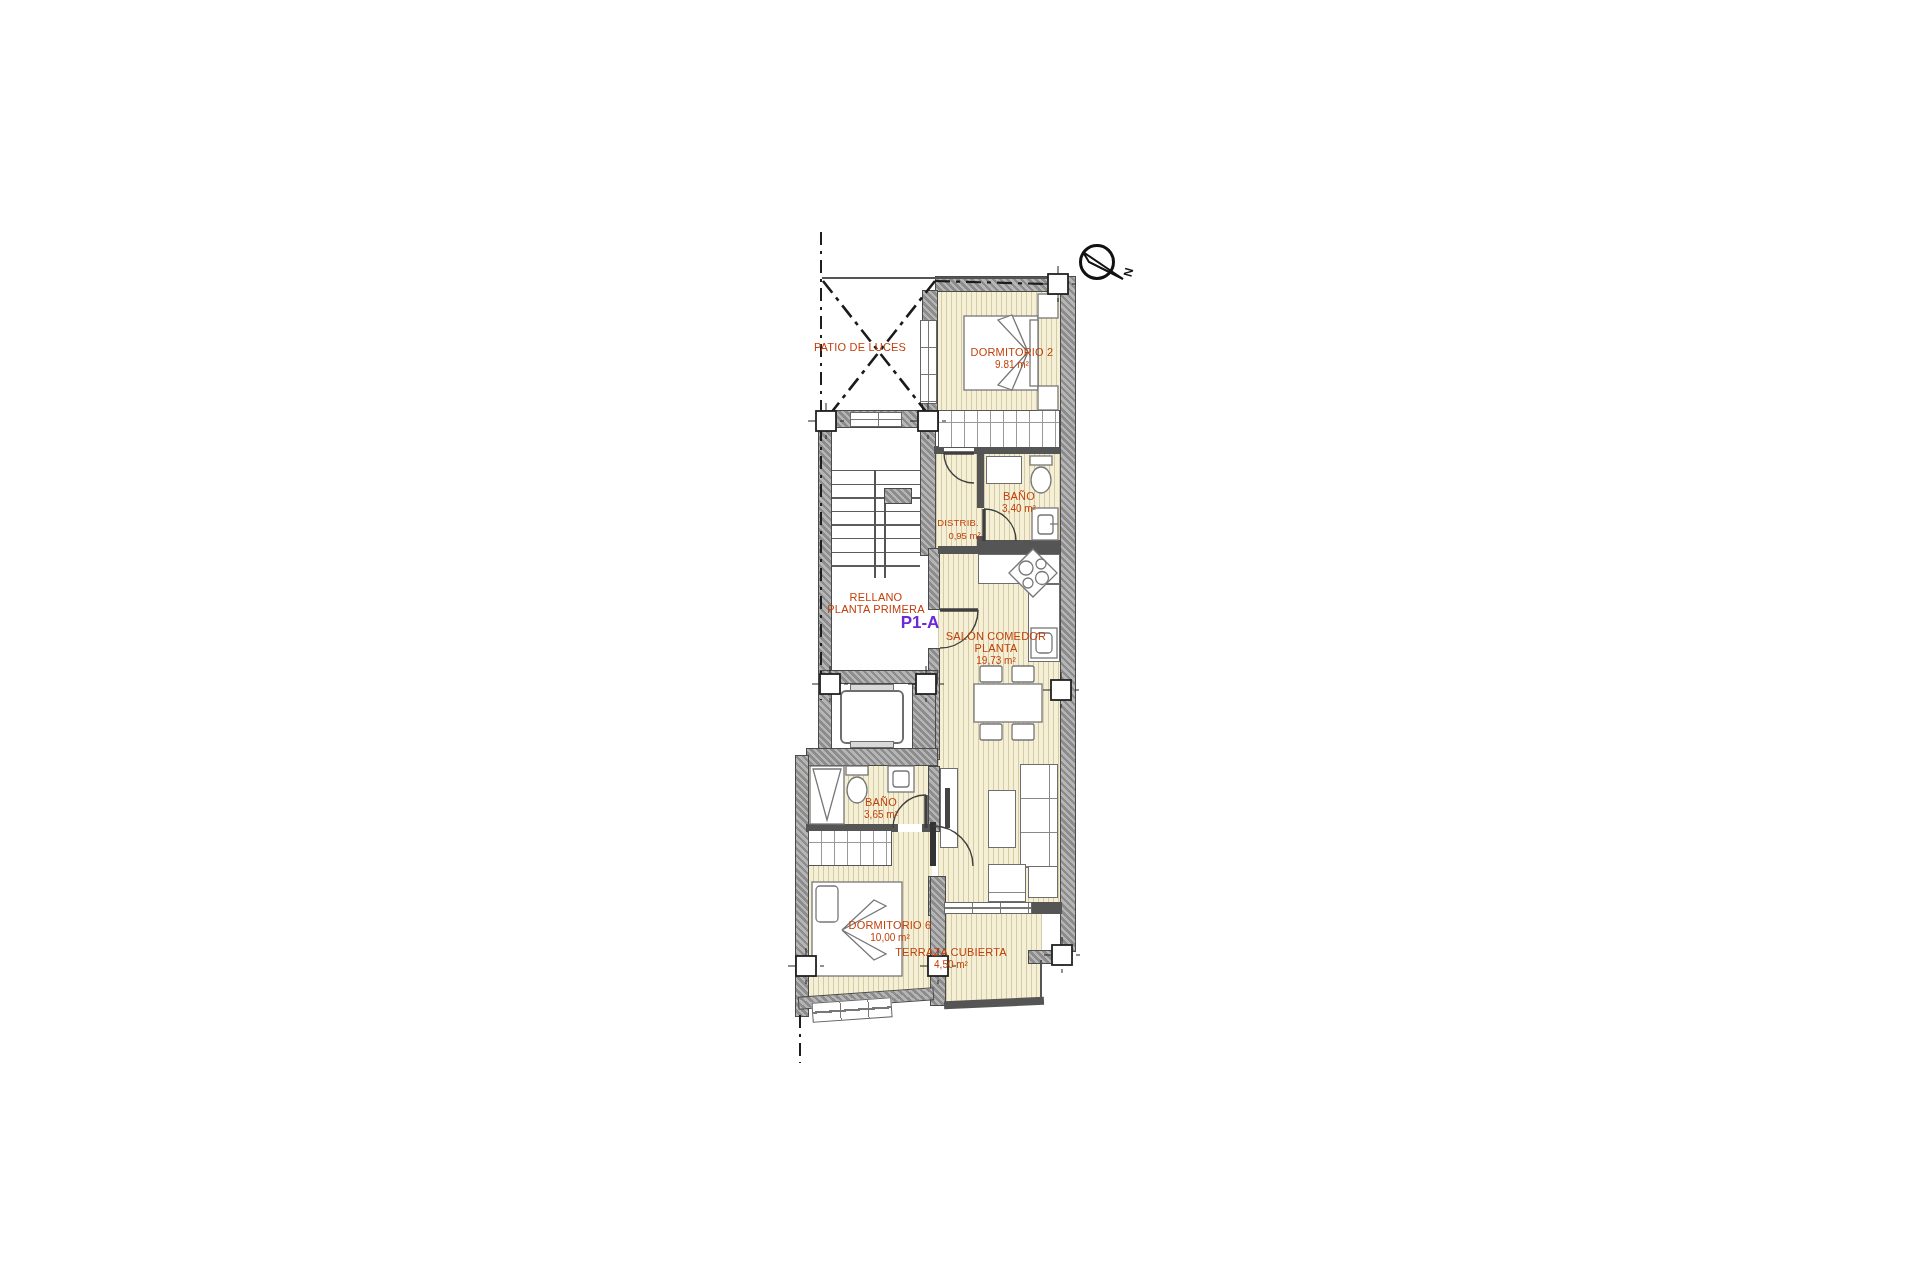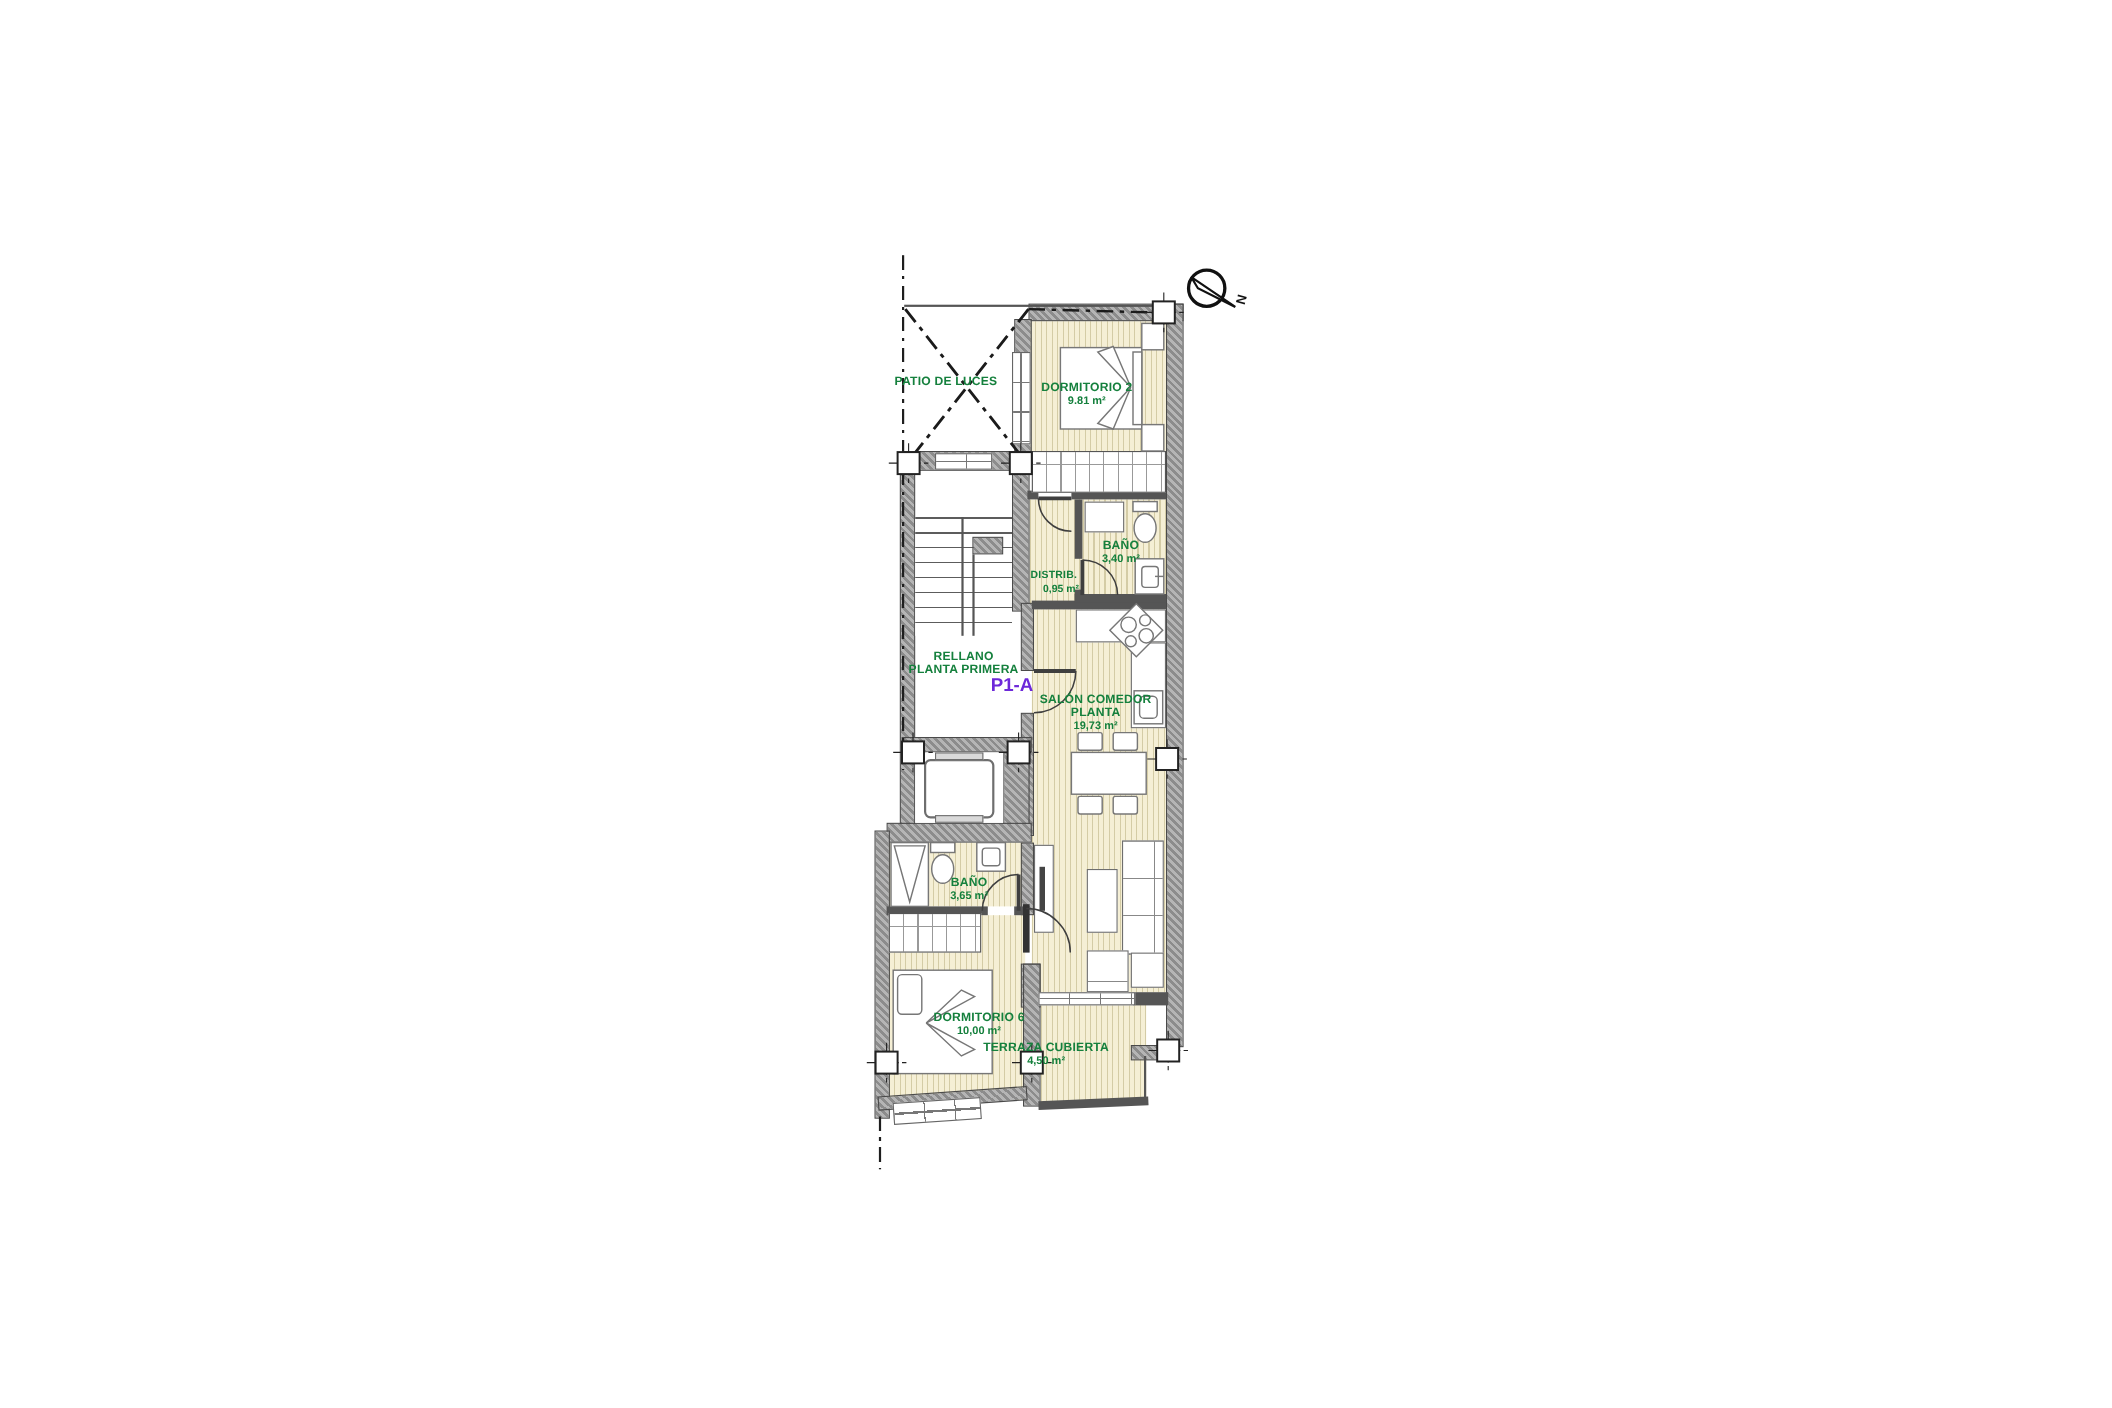--- a/index.html
+++ b/index.html
@@ -20,21 +20,21 @@
     background-image:repeating-linear-gradient(180deg,#5c5c5c 0 1.4px,transparent 1.4px 13.6px);}
   .wardrobe{position:absolute;box-sizing:border-box;background:#fff;border:1.5px solid #555;
     background-image:linear-gradient(180deg,transparent 0 11px,#999 11px 12px,transparent 12px),
       repeating-linear-gradient(90deg,transparent 0 12px,#999 12px 13px);}
   .window-h{position:absolute;box-sizing:border-box;background:#fff;border:1.2px solid #666;
     background-image:linear-gradient(180deg,transparent 44%,#777 44% 56%,transparent 56%),
       repeating-linear-gradient(90deg,transparent 0 27px,#777 27px 28px);}
   .window-v{position:absolute;box-sizing:border-box;background:#fff;border:1.2px solid #666;
     background-image:linear-gradient(90deg,transparent 44%,#777 44% 56%,transparent 56%),
       repeating-linear-gradient(180deg,transparent 0 26px,#777 26px 27px);}
-  .label{position:absolute;text-align:center;color:#15803d;font-weight:bold;line-height:12px;}
+  .label{position:absolute;text-align:center;color:#c2410c;font-weight:normal;line-height:12px;}
   .room-name{font-size:11px;letter-spacing:.2px;display:block;}
   .room-name-sm{font-size:9.5px;letter-spacing:.2px;display:block;}
   .room-area{font-size:10px;display:block;margin-top:1px;}
   .unit-code{font-size:17px;font-weight:bold;}
   svg{position:absolute;left:0;top:0;}
   svg .fixture{fill:#fff;stroke:#777;stroke-width:1.3;}
   svg .arc{fill:none;stroke:#3f3f3f;stroke-width:1.4;}
   svg .leaf{stroke:#3f3f3f;stroke-width:3.5;}
   svg .leaf-thick{stroke:#333;stroke-width:6;}
   svg .colline{stroke:#222;stroke-width:1;stroke-dasharray:8 3 2 3;}
@@ -255,21 +255,21 @@
           <line class="colline" x1="1062" y1="937" x2="1062" y2="973"></line>
           <rect class="colbox" x="1052" y="945" width="20" height="20"></rect>
         </g>
     </g>
   </svg>
 
   <div class="label" style="left:790px;top:341px;width:140px;">
     <span class="room-name">PATIO DE LUCES</span>
   </div>
 
-  <div class="label" style="left:928px;top:346px;width:120px;">
+  <div class="label" style="left:928px;top:346px;width:120px;padding-left:24px;">
     <span class="room-name">DORMITORIO 2</span>
     <span class="room-area">9.81 m²</span>
   </div>
 
   <div class="label" style="left:979px;top:490px;width:80px;">
     <span class="room-name">BAÑO</span>
     <span class="room-area">3,40 m²</span>
   </div>
 
   <div class="label" style="left:920px;top:517px;width:76px;">

